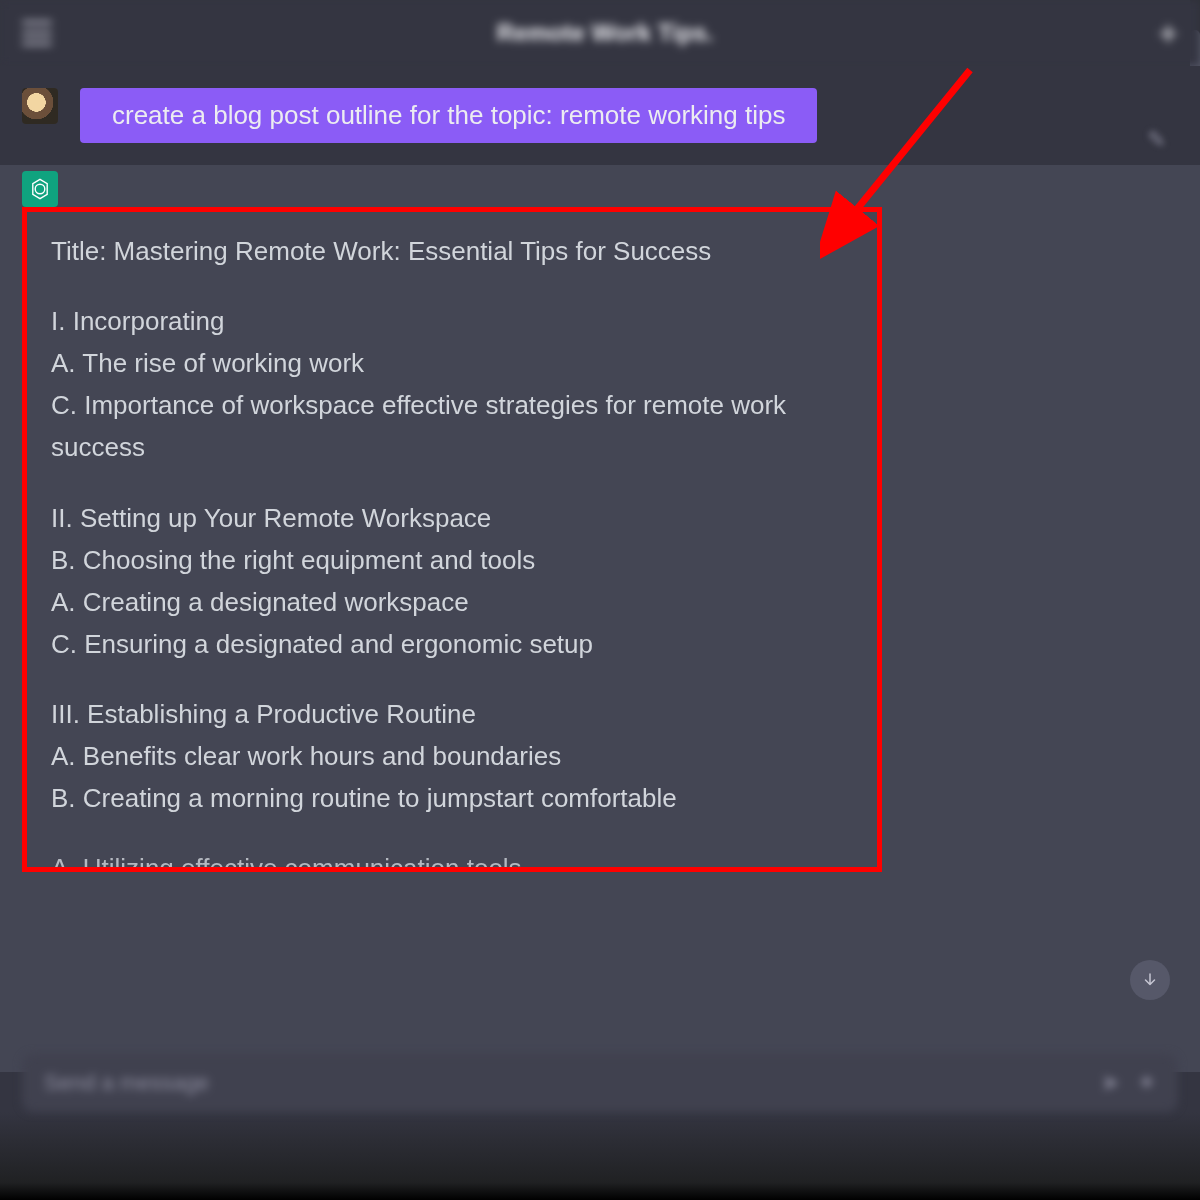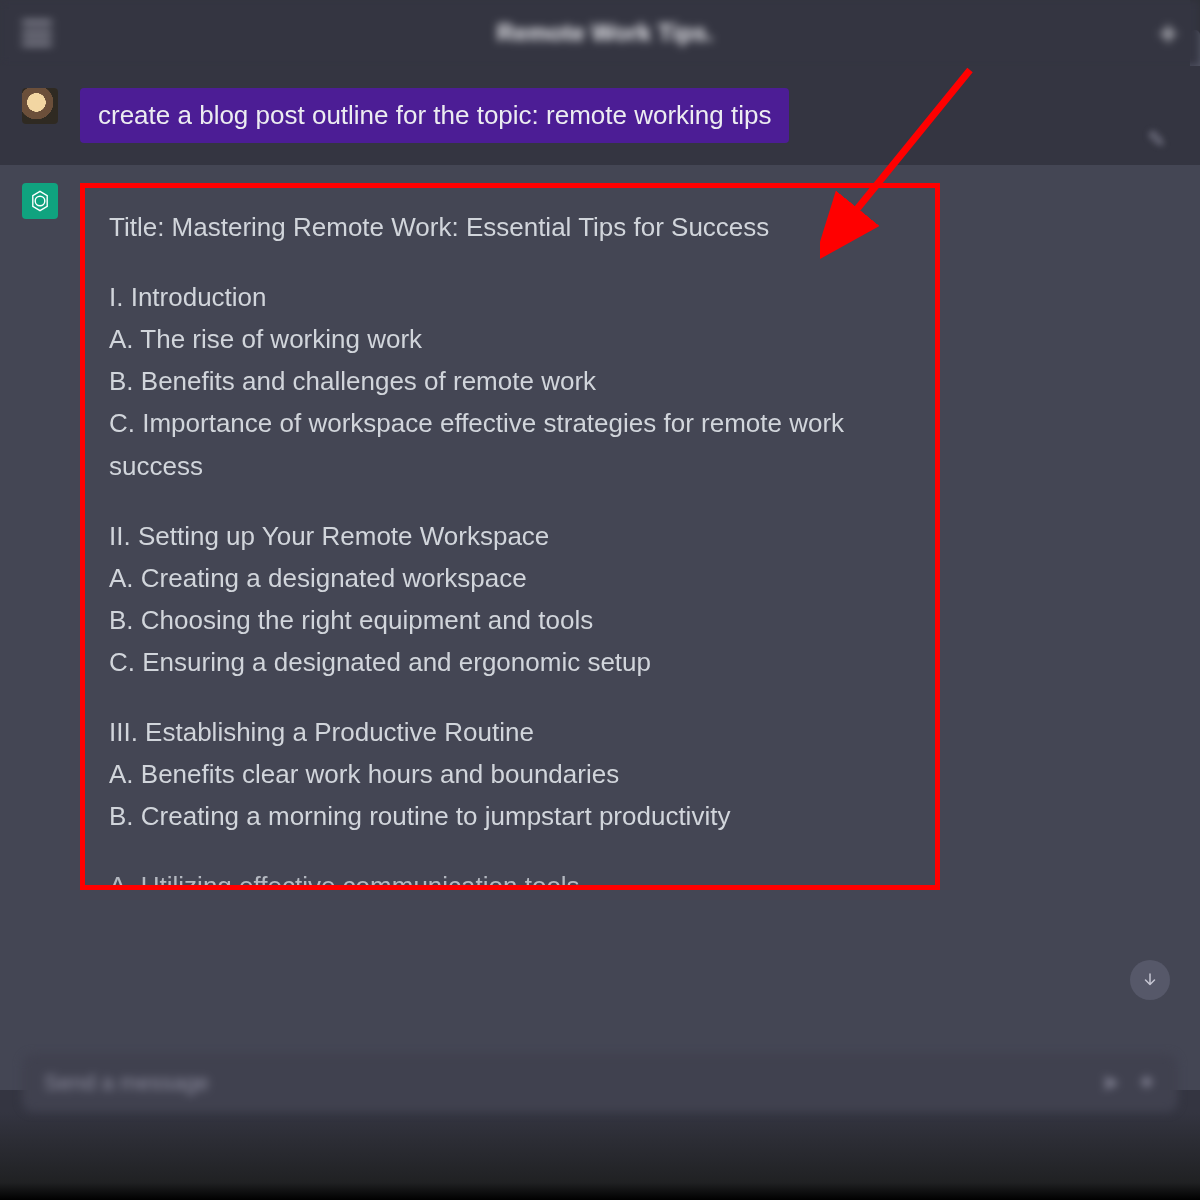--- a/index.html
+++ b/index.html
@@ -5,23 +5,23 @@
   html,body{margin:0;padding:0;width:1200px;height:1200px;background:#343541;font-family:-apple-system,BlinkMacSystemFont,"Segoe UI",Helvetica,Arial,sans-serif;color:#d1d5db;overflow:hidden;}
   .app{width:1200px;height:1200px;position:relative;}
   .header{height:66px;background:#343541;display:flex;align-items:center;justify-content:space-between;padding:0 22px;filter:blur(4px);}
   .header .title{flex:1;text-align:center;color:#ececf1;font-size:24px;font-weight:700;}
   .menu-icon{width:30px;height:24px;display:flex;flex-direction:column;justify-content:space-between;}
   .menu-icon span{display:block;height:3px;background:#c5c5d2;border-radius:2px;}
   .plus-icon{color:#ececf1;font-size:34px;line-height:30px;}
   .user-row{background:#343541;padding:22px 86px 22px 22px;display:flex;align-items:flex-start;position:relative;}
   .avatar{width:36px;height:36px;border-radius:4px;margin-right:22px;flex:0 0 36px;}
   .avatar.user{background:radial-gradient(circle at 40% 40%, #f2d6a2 0 30%, #6b4f3a 31% 55%, #2f2a22 56% 100%);}
-  .user-text{background:#4c1d95;color:#ececf1;font-size:26px;padding:12px 18px;border-radius:4px;display:inline-block;}
+  .user-text{background:#8b5cf6;color:#ececf1;font-size:26px;padding:12px 32px;border-radius:4px;display:inline-block;}
   .edit-icon{position:absolute;right:34px;bottom:12px;color:#8e8ea0;font-size:22px;filter:blur(3px);}
-  .assistant-row{background:#444654;padding:18px 86px 200px 22px;display:flex;align-items:flex-start;position:relative;}
+  .assistant-row{background:#444654;padding:6px 86px 200px 22px;display:flex;align-items:flex-start;position:relative;flex-direction:column;}
   .avatar.assistant{background:#10a37f;display:flex;align-items:center;justify-content:center;}
   .avatar.assistant svg{width:24px;height:24px;color:#fff;}
   .response{position:relative;border:5px solid #ff0000;padding:18px 24px 0 24px;width:860px;box-sizing:border-box;}
   .response .line{color:#d1d5db;font-size:26px;line-height:1.62;}
   .response .spacer{height:28px;}
   .response .cut{color:#d1d5db;font-size:26px;line-height:1.62;opacity:.8;overflow:hidden;height:20px;}
   .arrow-svg{position:absolute;left:820px;top:60px;pointer-events:none;}
   .scroll-down{position:absolute;right:30px;bottom:200px;width:40px;height:40px;border-radius:50%;background:#565869;display:flex;align-items:center;justify-content:center;color:#c5c5d2;}
   .input-bar{position:absolute;left:0;right:0;bottom:88px;padding:0 22px;}
   .input-inner{background:#40414f;border-radius:12px;height:58px;display:flex;align-items:center;padding:0 22px;filter:blur(4px);}
@@ -63,35 +63,34 @@
           <circle cx="20" cy="20" r="8"></circle>
           <path d="M20 4 L32 11 L32 29 L20 36 L8 29 L8 11 Z"></path>
         </g>
       </svg>
     </div>
 
     <div class="response">
       <div class="line">Title: Mastering Remote Work: Essential Tips for Success</div>
       <div class="spacer"></div>
 
-      <div class="line">I. Introduction</div>
+      <div class="line">I. Incorporating</div>
       <div class="line">A. The rise of working work</div>
-      <div class="line">B. Benefits and challenges of remote work</div>
       <div class="line">C. Importance of workspace effective strategies for remote work success</div>
       <div class="spacer"></div>
 
       <div class="line">II. Setting up Your Remote Workspace</div>
+      <div class="line">B. Choosing the right equipment and tools</div>
       <div class="line">A. Creating a designated workspace</div>
-      <div class="line">B. Choosing the right equipment and tools</div>
       <div class="line">C. Ensuring a designated and ergonomic setup</div>
       <div class="spacer"></div>
 
       <div class="line">III. Establishing a Productive Routine</div>
       <div class="line">A. Benefits clear work hours and boundaries</div>
-      <div class="line">B. Creating a morning routine to jumpstart productivity</div>
+      <div class="line">B. Creating a morning routine to jumpstart comfortable</div>
       <div class="spacer"></div>
 
       <div class="cut">A. Utilizing effective communication tools</div>
     </div>
   </div>
 
   <svg class="arrow-svg" width="200" height="200">
     <defs>
       <marker id="arrowhead" markerWidth="12" markerHeight="12" refX="4" refY="4" orient="auto">
         <path d="M0,0 L10,4 L0,8 Z" fill="#ff0000"></path>

